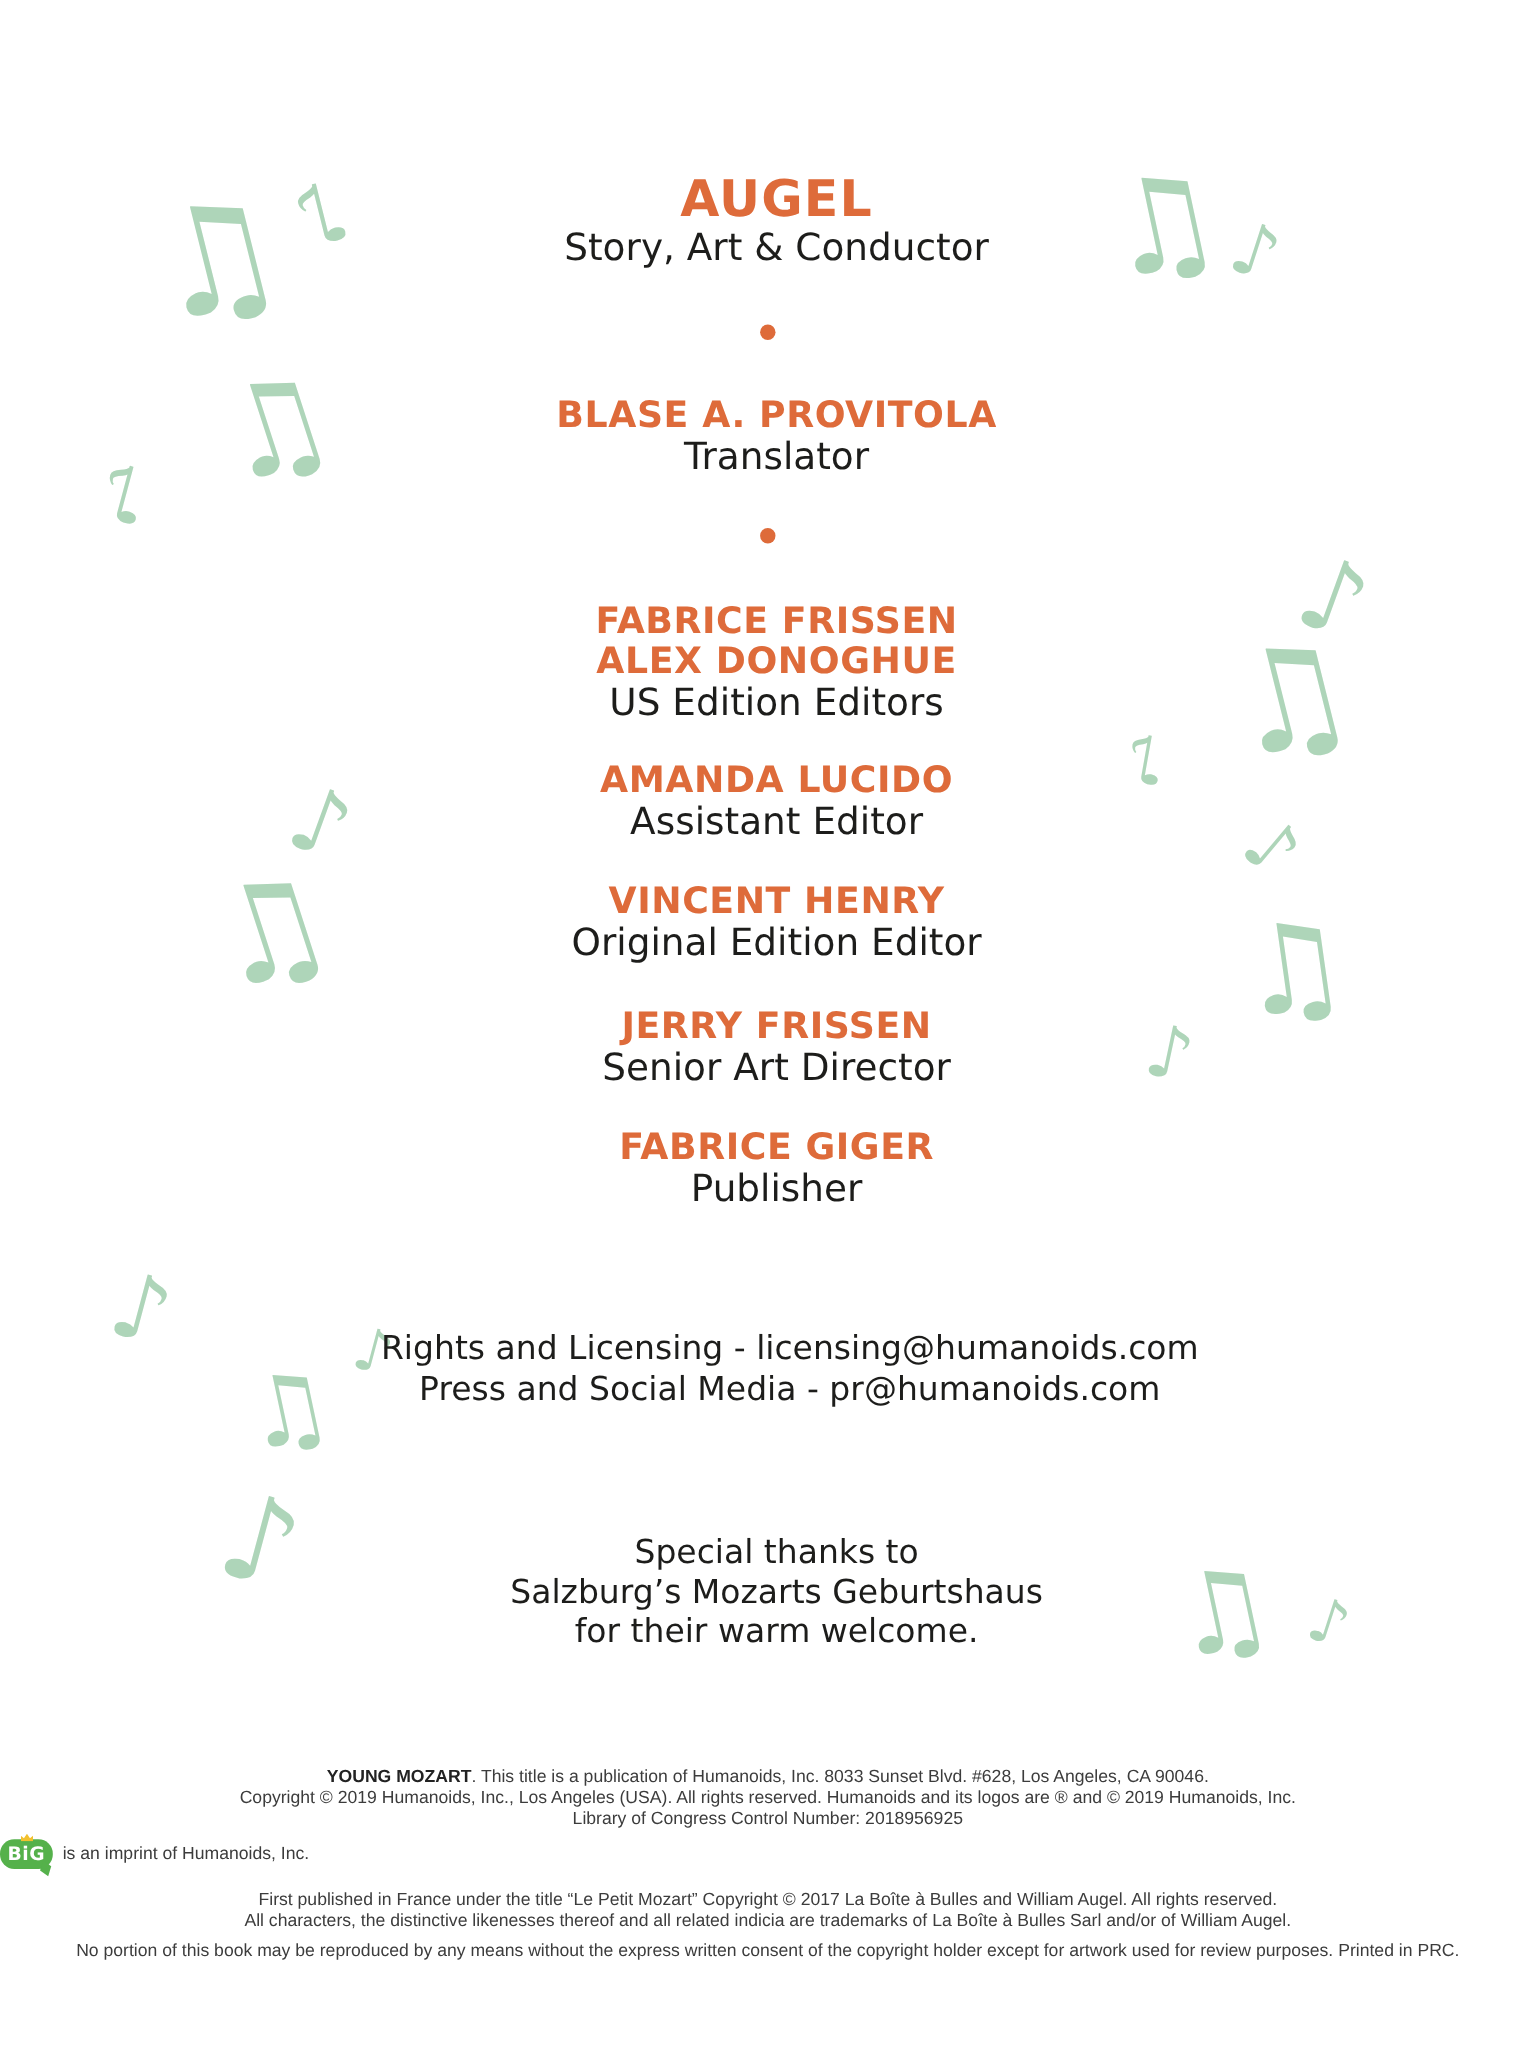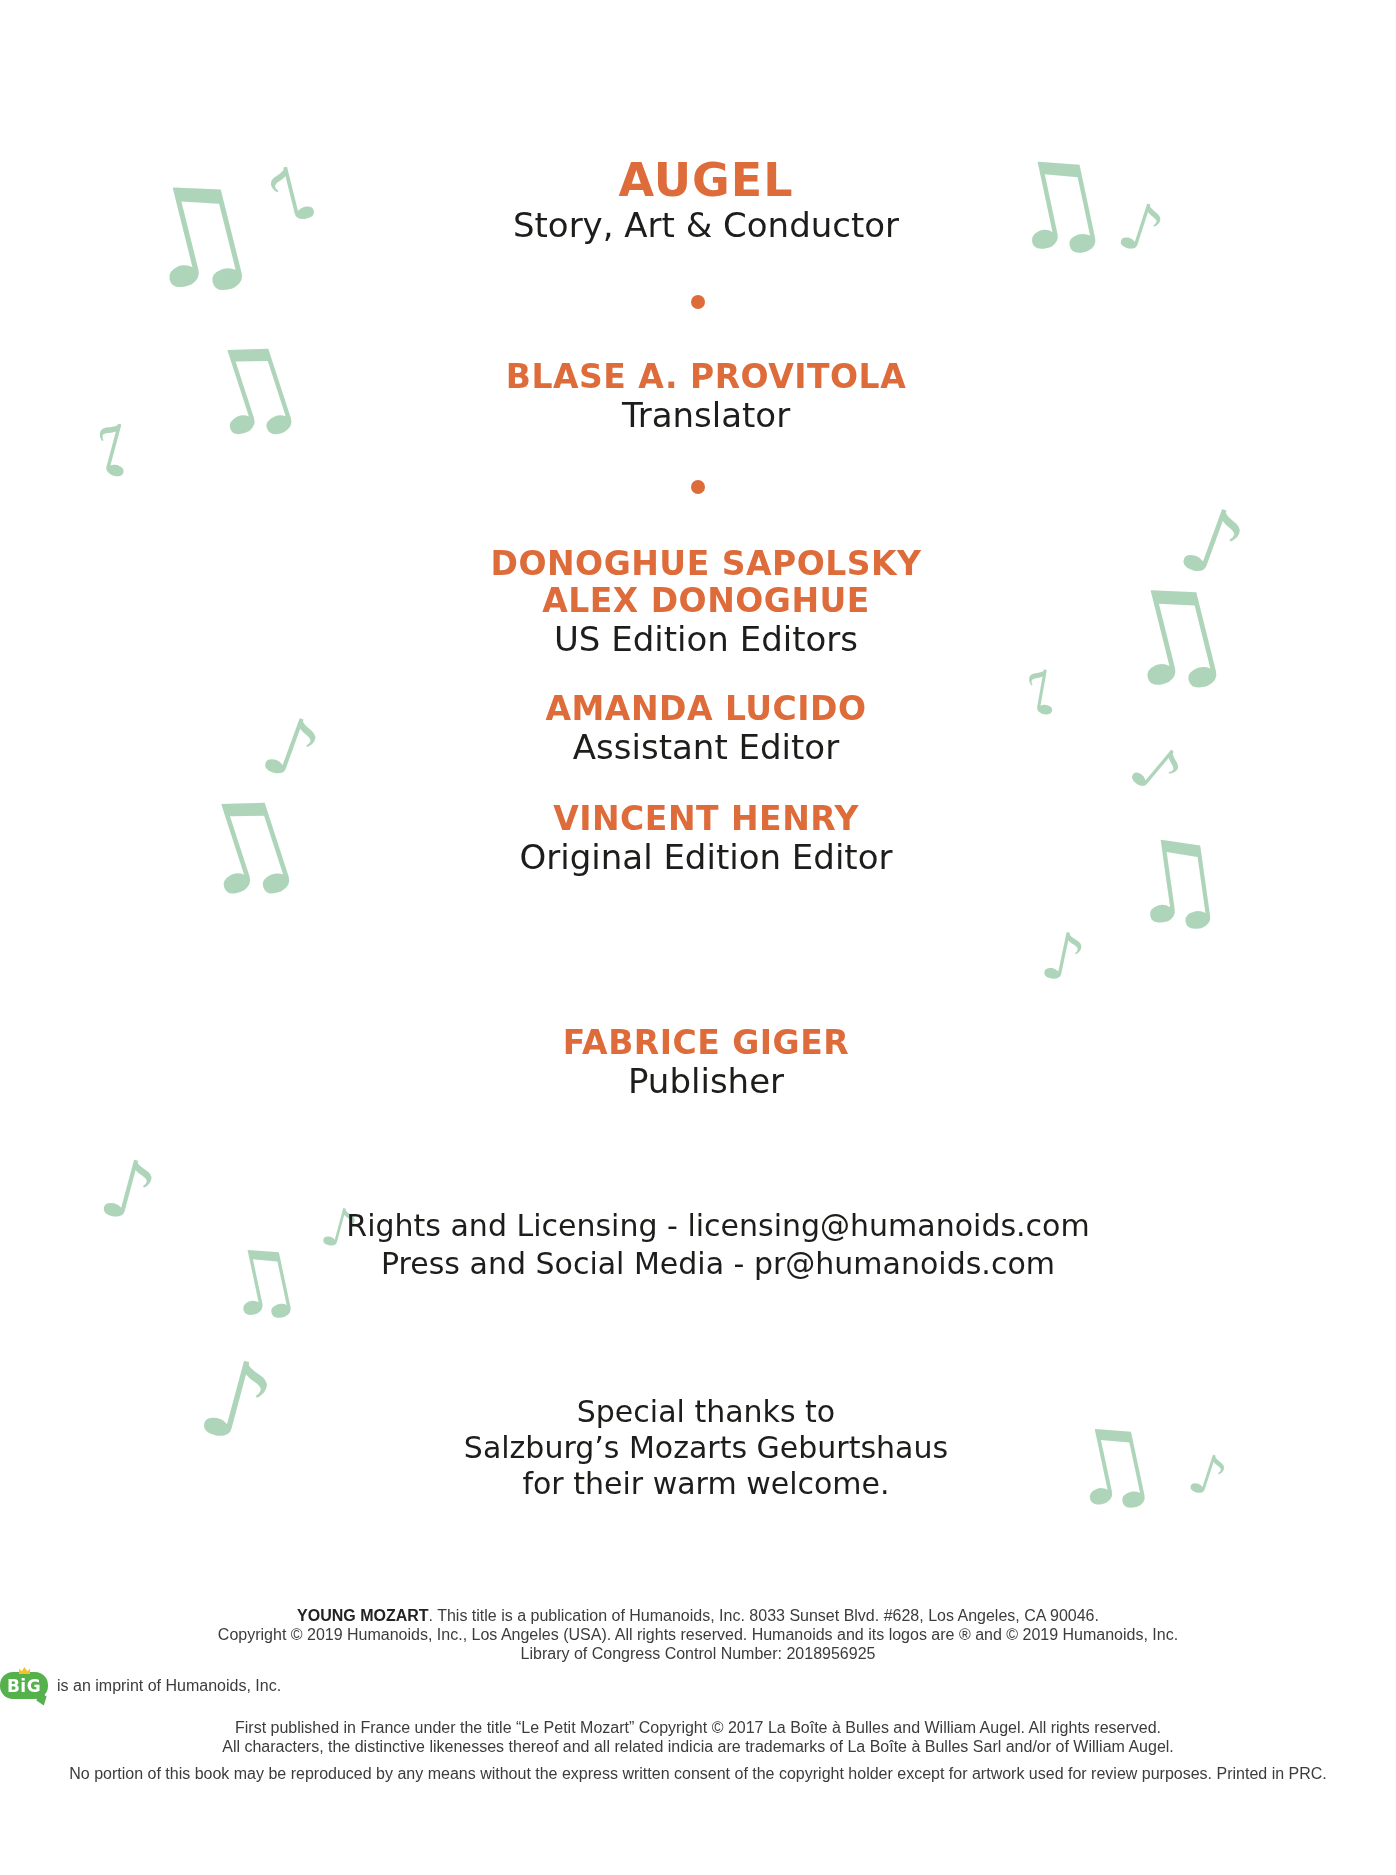--- a/index.html
+++ b/index.html
@@ -114,35 +114,39 @@
   <div class="dot" style="top:295px;"></div>
 
   <div class="cblock" style="top:358px;">
     <div class="cname">BLASE A. PROVITOLA</div>
     <div class="crole">Translator</div>
   </div>
 
   <div class="dot" style="top:480px;"></div>
 
   <div class="cblock" style="top:545px;">
-    <div class="cname">DONOGHUE SAPOLSKY</div>
+    <div class="cname">FABRICE FRISSEN</div>
     <div class="cname">ALEX DONOGHUE</div>
     <div class="crole">US Edition Editors</div>
   </div>
 
   <div class="cblock" style="top:690px;">
     <div class="cname">AMANDA LUCIDO</div>
     <div class="crole">Assistant Editor</div>
   </div>
 
   <div class="cblock" style="top:800px;">
     <div class="cname">VINCENT HENRY</div>
     <div class="crole">Original Edition Editor</div>
   </div>
 
+  <div class="cblock" style="top:914px;">
+    <div class="cname">JERRY FRISSEN</div>
+    <div class="crole">Senior Art Director</div>
+  </div>
 
   <div class="cblock" style="top:1024px;">
     <div class="cname">FABRICE GIGER</div>
     <div class="crole">Publisher</div>
   </div>
 
   <div class="cblock" style="top:1207px;">
     <div class="contact-line">Rights and Licensing - licensing@humanoids.com</div>
     <div class="contact-line">Press and Social Media - pr@humanoids.com</div>
   </div>

